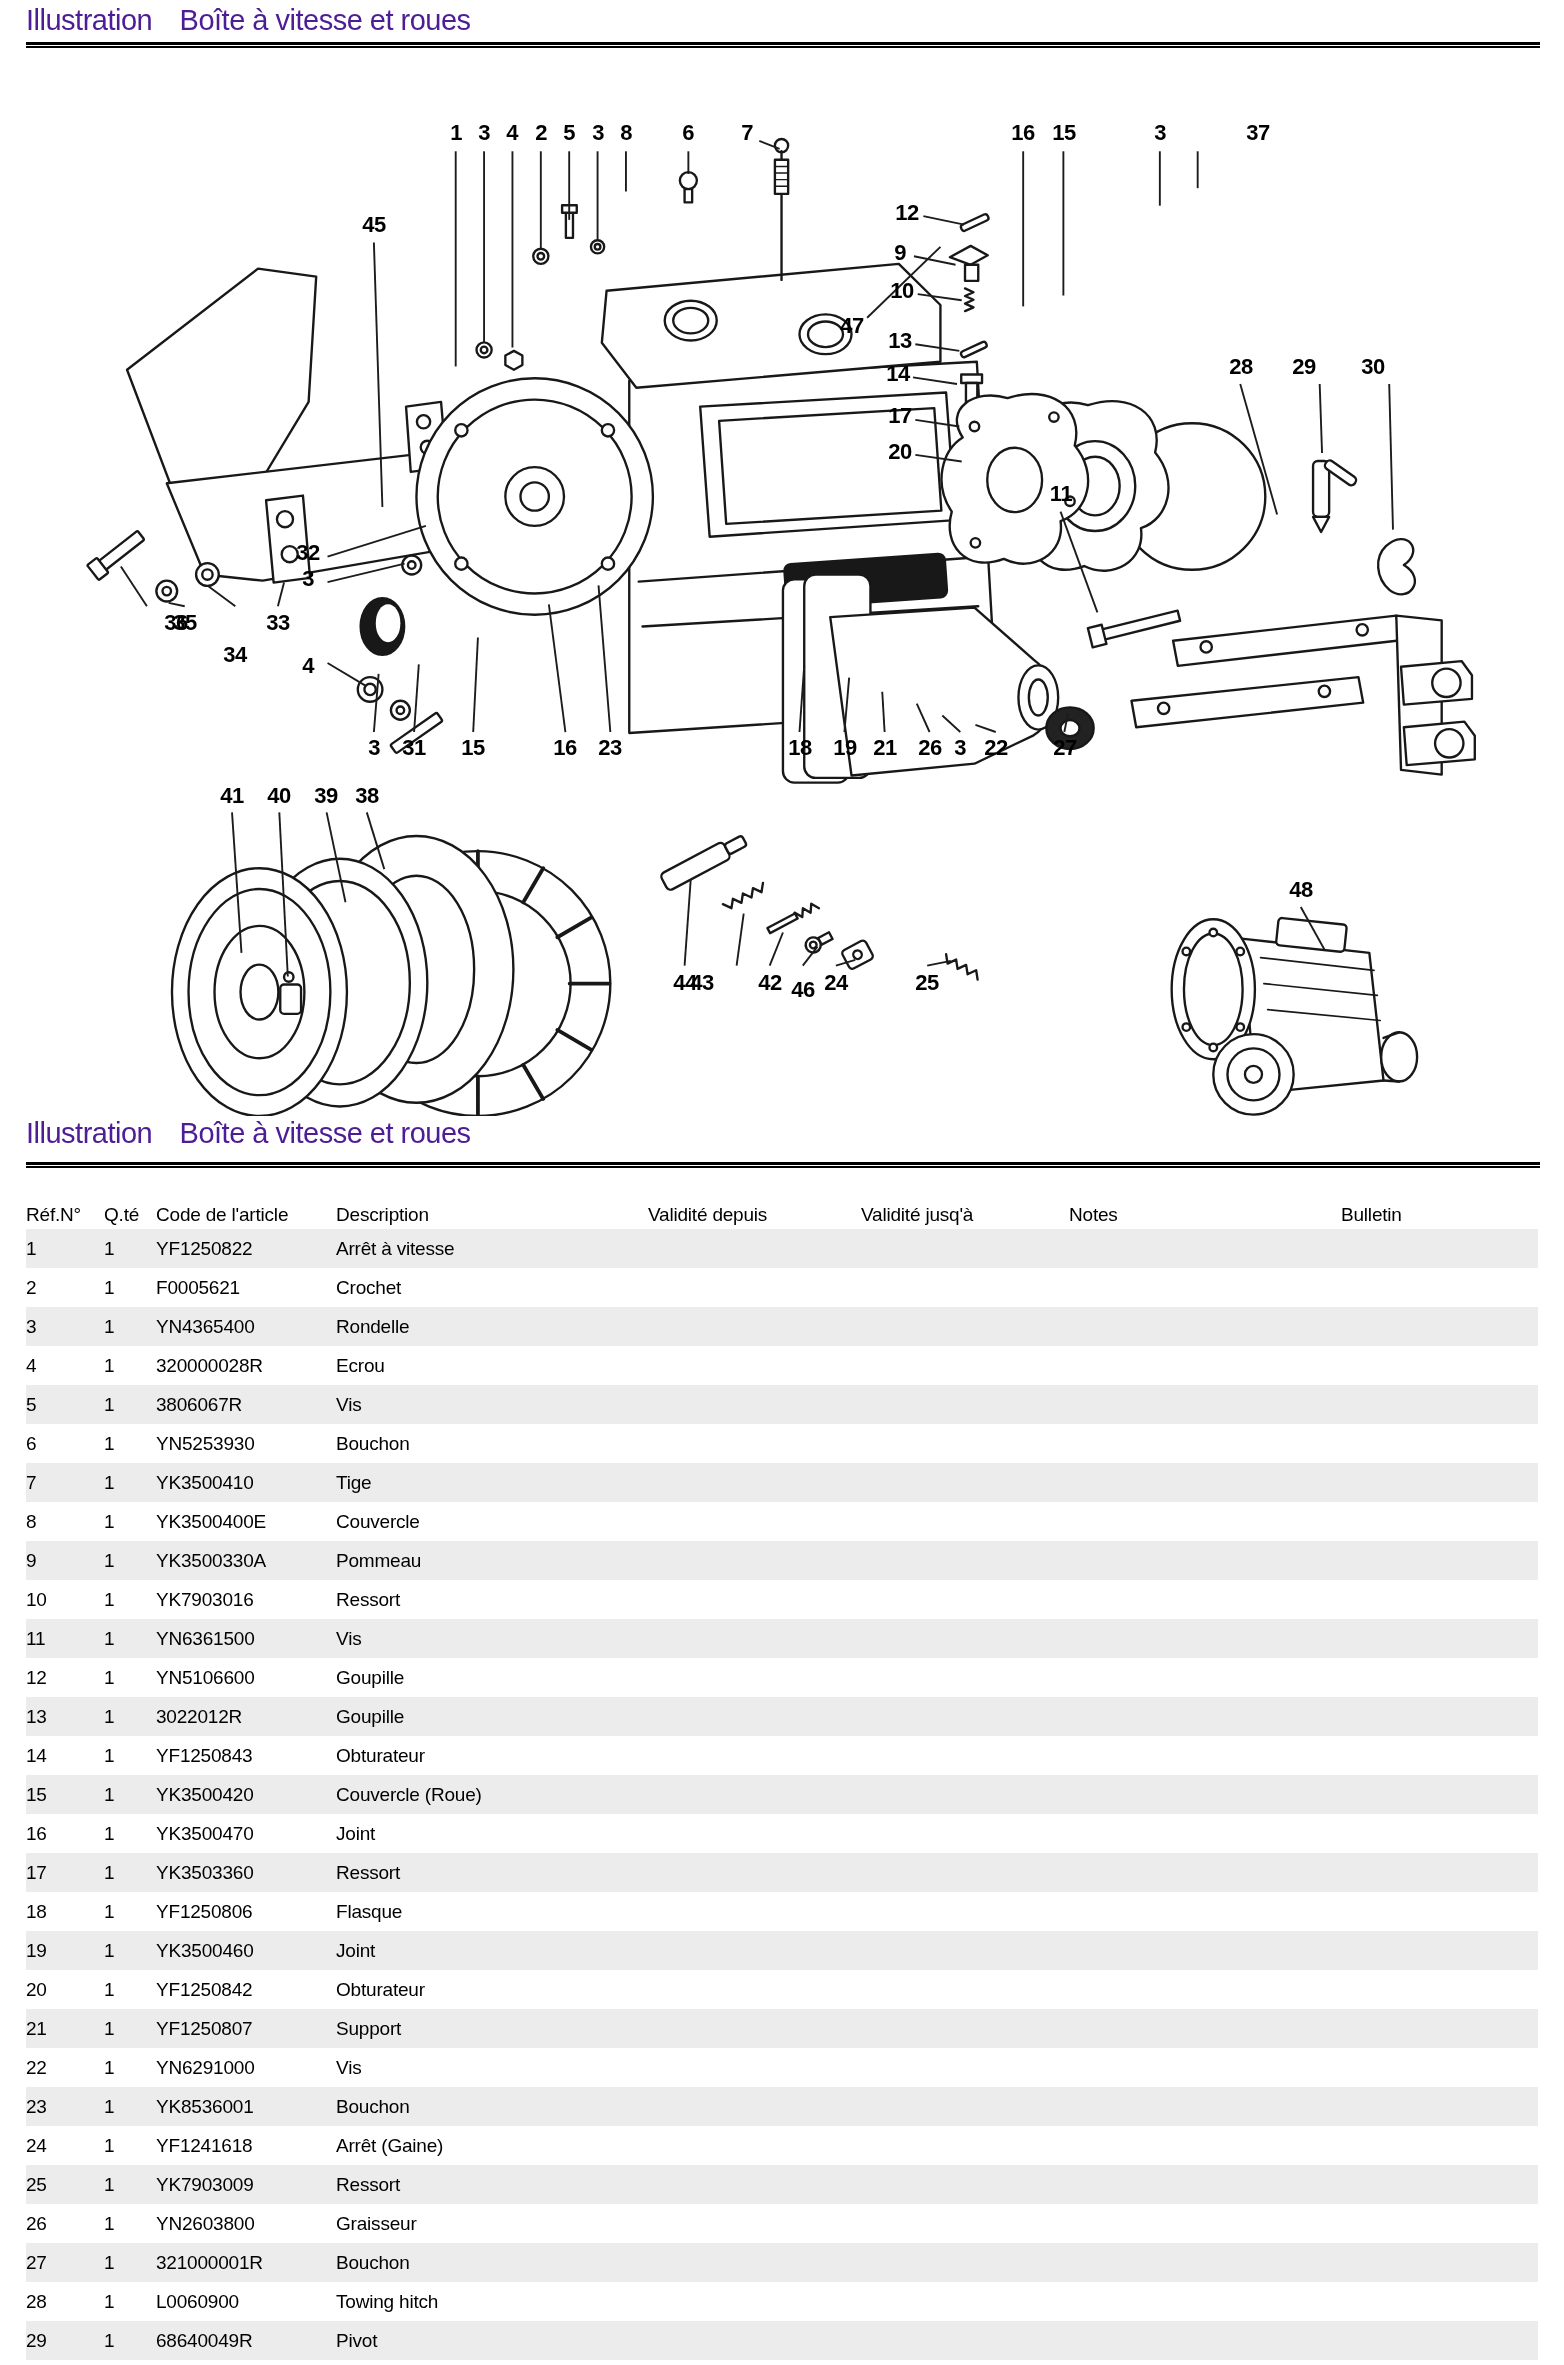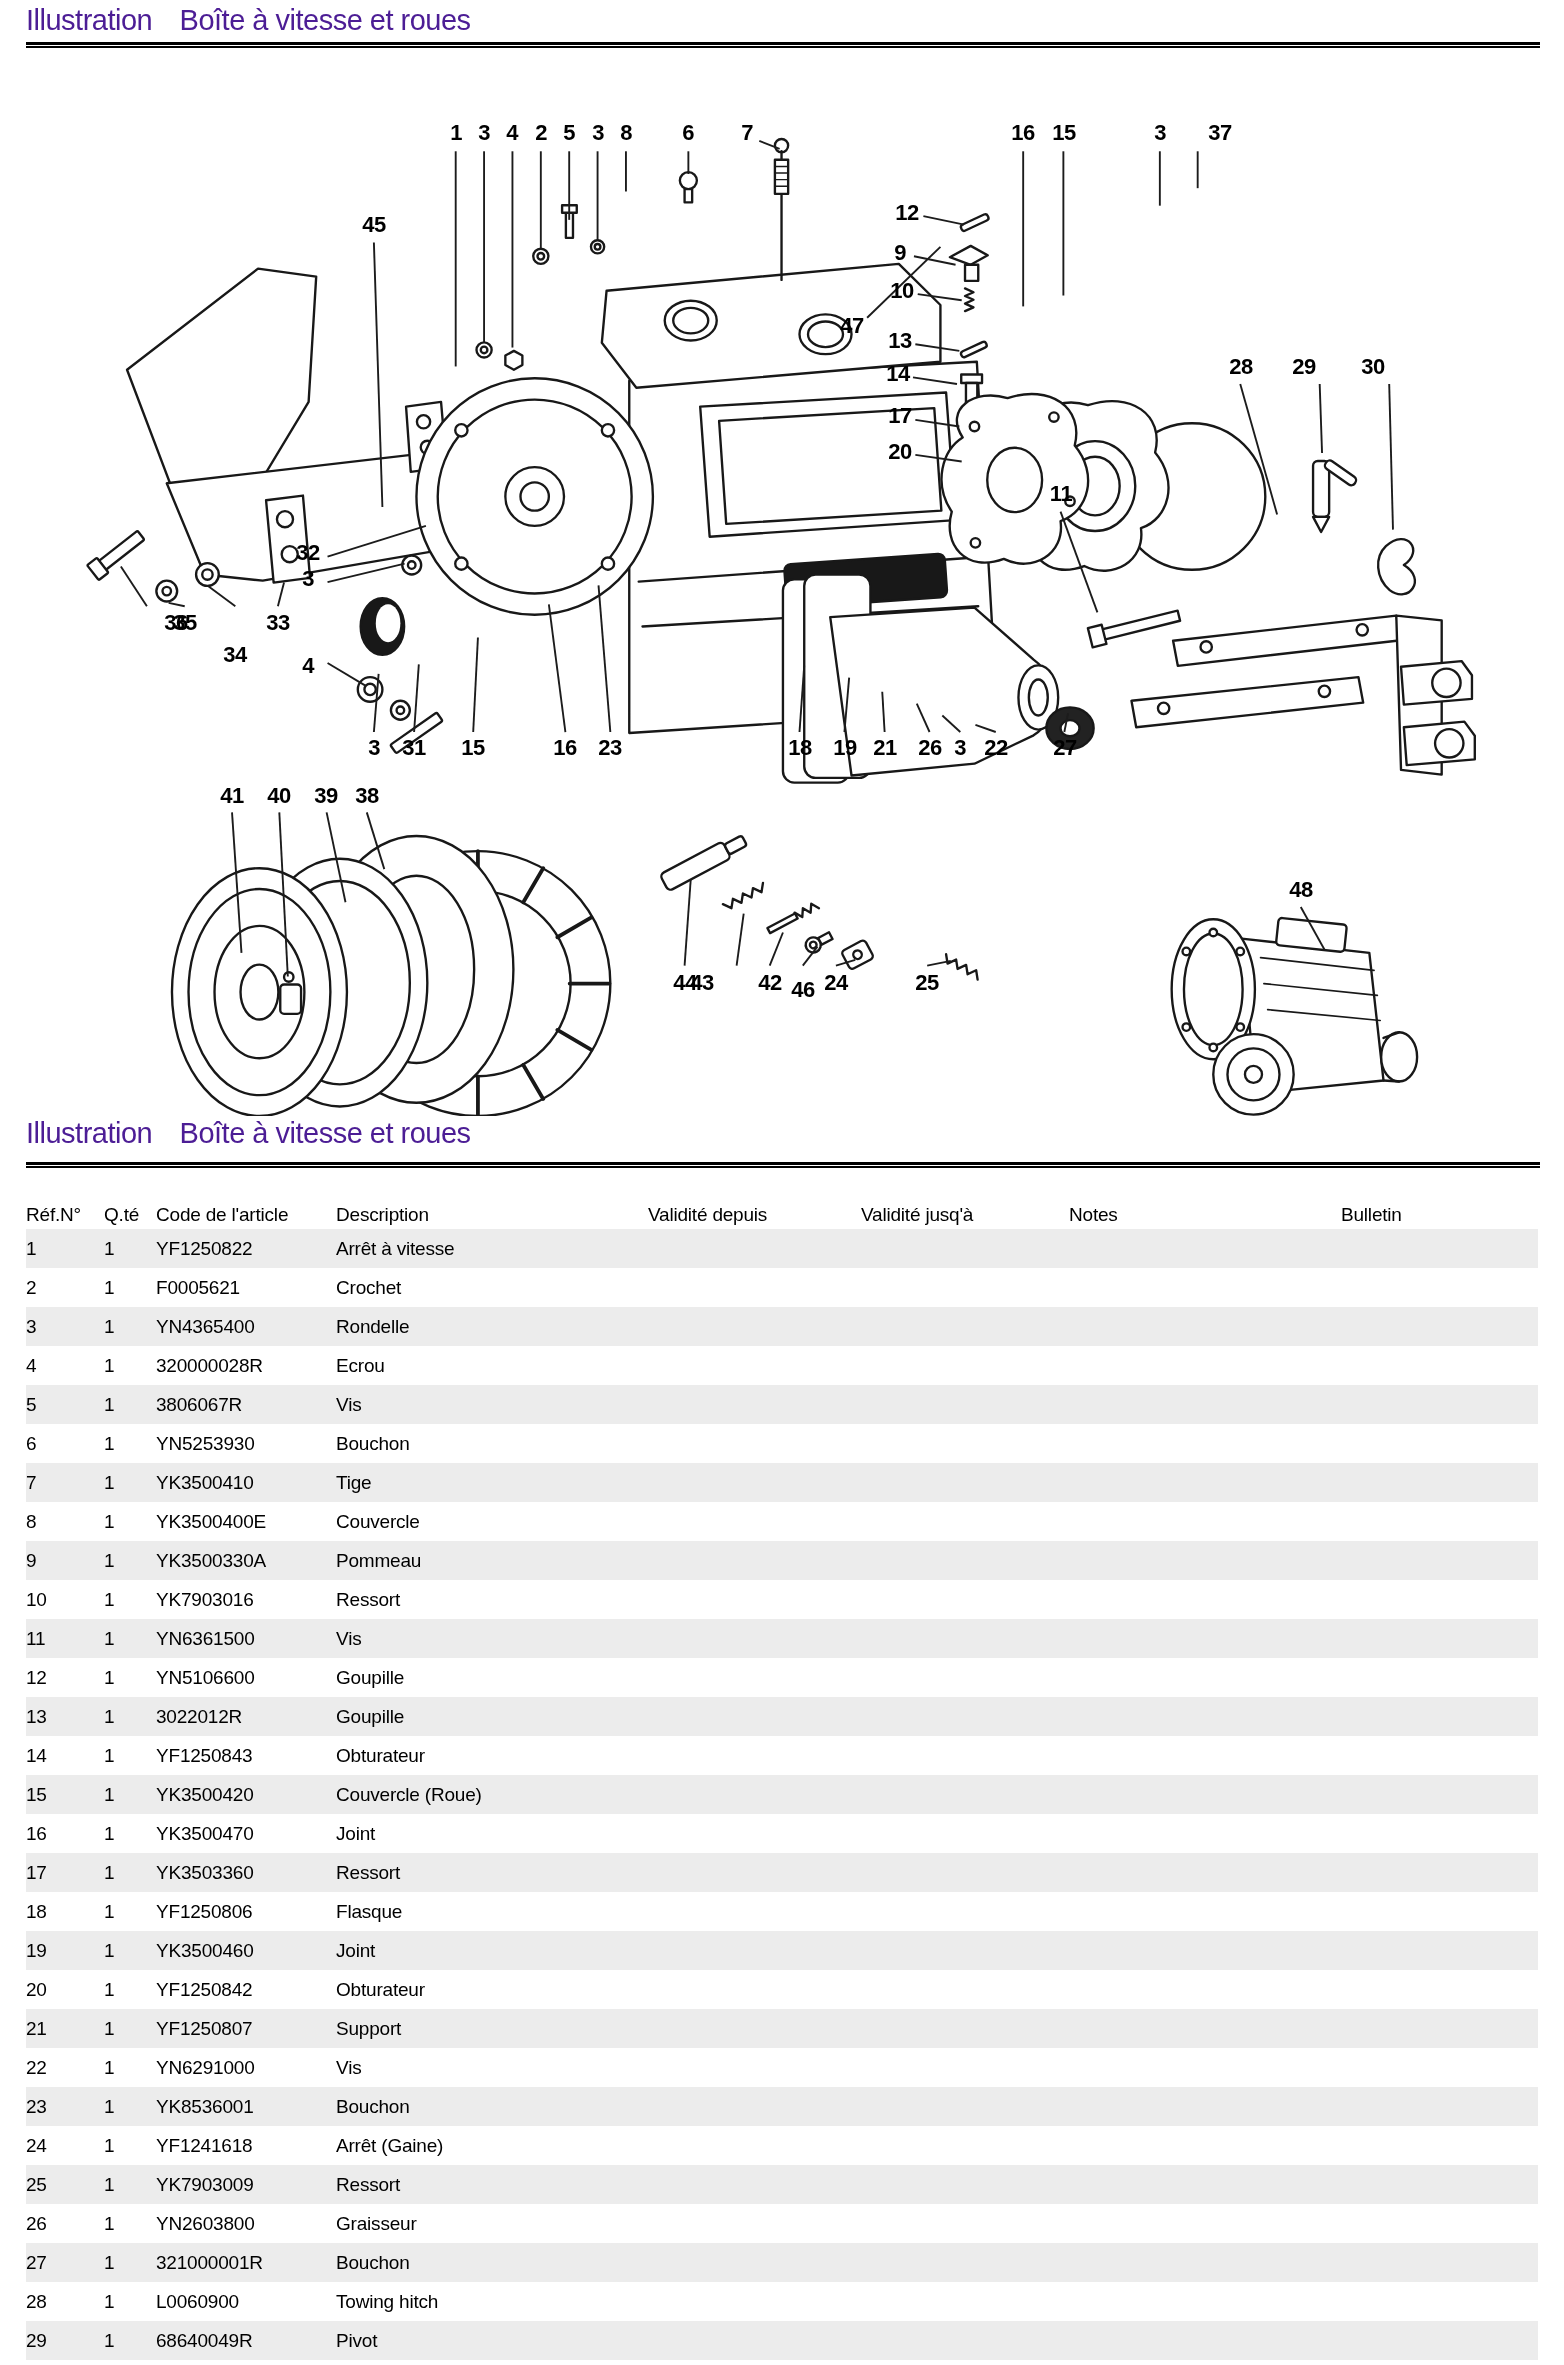--- a/index.html
+++ b/index.html
@@ -318,21 +318,21 @@
     <div class="callout" style="left: 512px; top: 29px;">4</div>
     <div class="callout" style="left: 541px; top: 29px;">2</div>
     <div class="callout" style="left: 569px; top: 29px;">5</div>
     <div class="callout" style="left: 598px; top: 29px;">3</div>
     <div class="callout" style="left: 626px; top: 29px;">8</div>
     <div class="callout" style="left: 688px; top: 29px;">6</div>
     <div class="callout" style="left: 747px; top: 29px;">7</div>
     <div class="callout" style="left: 1023px; top: 29px;">16</div>
     <div class="callout" style="left: 1064px; top: 29px;">15</div>
     <div class="callout" style="left: 1160px; top: 29px;">3</div>
-    <div class="callout" style="left: 1220px; top: 29px;">37</div>
+    <div class="callout" style="left: 1258px; top: 29px;">37</div>
     <div class="callout" style="left: 374px; top: 121px;">45</div>
     <div class="callout" style="left: 907px; top: 109px;">12</div>
     <div class="callout" style="left: 900px; top: 149px;">9</div>
     <div class="callout" style="left: 902px; top: 187px;">10</div>
     <div class="callout" style="left: 852px; top: 222px;">47</div>
     <div class="callout" style="left: 900px; top: 237px;">13</div>
     <div class="callout" style="left: 898px; top: 270px;">14</div>
     <div class="callout" style="left: 900px; top: 312px;">17</div>
     <div class="callout" style="left: 900px; top: 348px;">20</div>
     <div class="callout" style="left: 1241px; top: 263px;">28</div>

